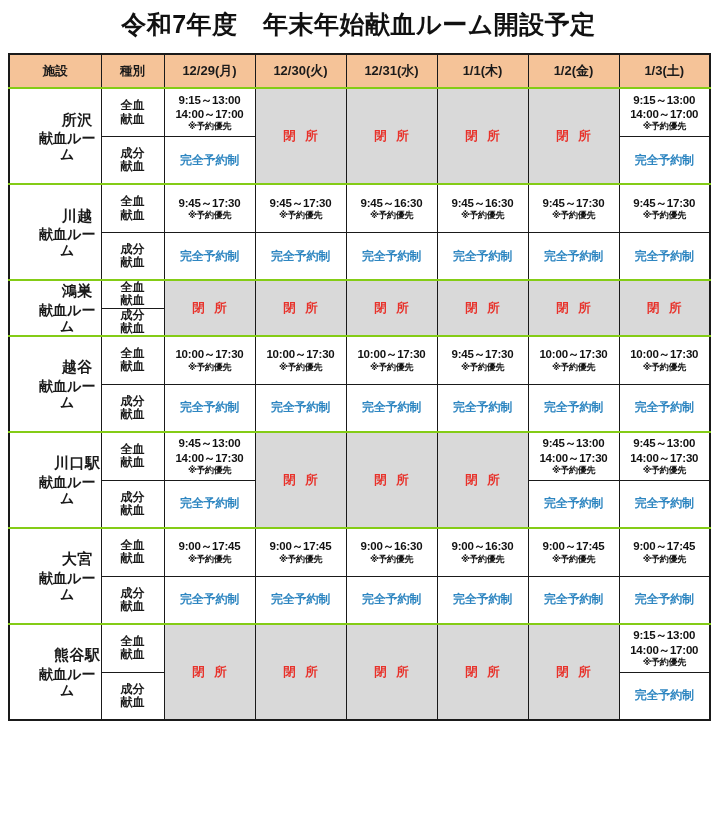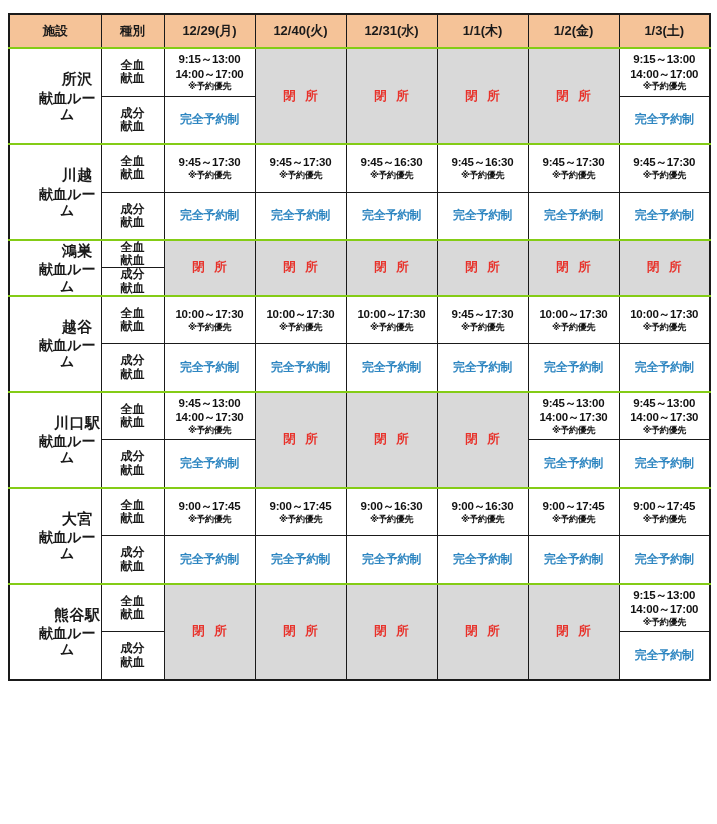--- a/index.html
+++ b/index.html
@@ -140,39 +140,40 @@
     font-weight: bold;
     color: #2e86c1;
     letter-spacing: -0.2px;
   }
 </style>
 </head>
 <body>
 
 <div class="page">
 
+  <div class="title">令和7年度　年末年始献血ルーム開設予定</div>
 
   <div class="table-wrap">
     <table class="sched">
       <colgroup>
         <col class="c-fac">
         <col class="c-type">
         <col class="c-day">
           <col class="c-day">
           <col class="c-day">
         <col class="c-day">
           <col class="c-day">
           <col class="c-day">
       </colgroup>
       <thead>
         <tr>
           <th class="hdr-fac">施設</th>
           <th class="hdr-type">種別</th>
           <th>12/29(月)</th>
-          <th>12/40(火)</th>
+          <th>12/30(火)</th>
           <th>12/31(水)</th>
           <th>1/1(木)</th>
           <th>1/2(金)</th>
           <th>1/3(土)</th>
         </tr>
       </thead>
       <tbody id="tbody">
           <tr class="group-start">
             <td class="fac" rowspan="2">
               <span class="fac-name">所沢</span>

